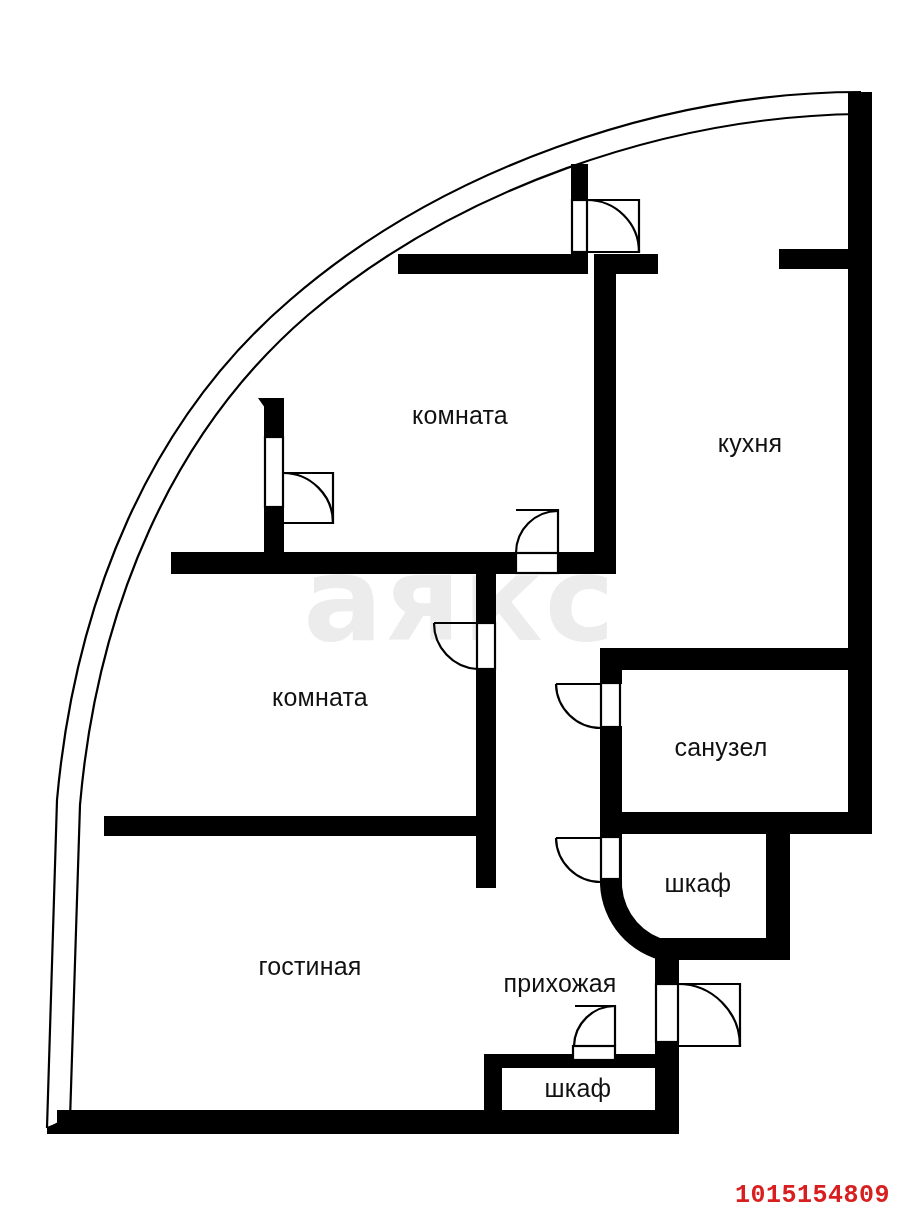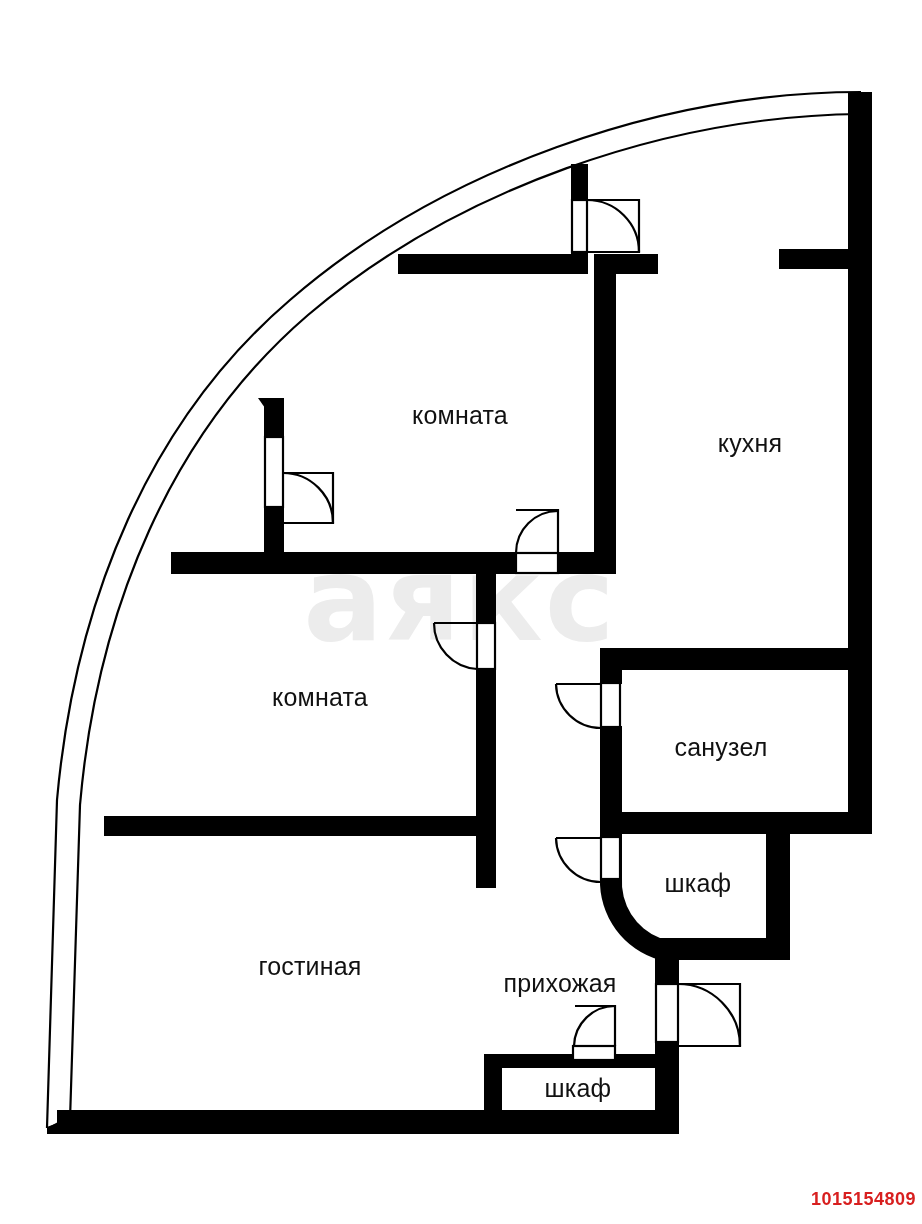--- a/index.html
+++ b/index.html
@@ -43,24 +43,24 @@
     dominant-baseline: middle;
     letter-spacing: 2px;
   }
   .wall-fill { fill: #000000; }
   .arc-line { fill: none; stroke: #000000; stroke-width: 2.2; }
   .door-arc { fill: none; stroke: #000000; stroke-width: 2.2; }
   .door-leaf { stroke: #000000; stroke-width: 2.2; fill: none; }
   .opening-box { fill: #ffffff; stroke: #000000; stroke-width: 2.2; }
   .id-badge {
     position: absolute;
-    right: 6px;
+    right: 32px;
     bottom: 14px;
-    font-family: Liberation Sans, sans-serif;
-    font-size: 18px;
+    font-family: Liberation Mono, monospace;
+    font-size: 25px;
     font-weight: 700;
     color: #d81f1f;
     letter-spacing: 0.5px;
     white-space: nowrap;
   }
 </style>
 </head>
 <body>
 
 <div id="floorplan-root">

